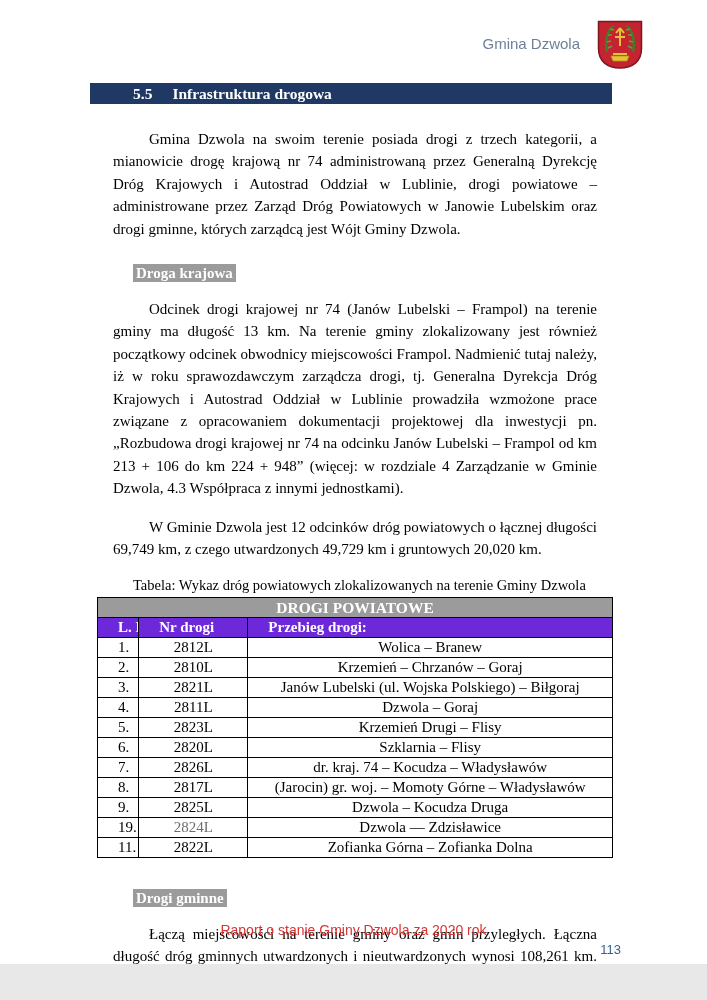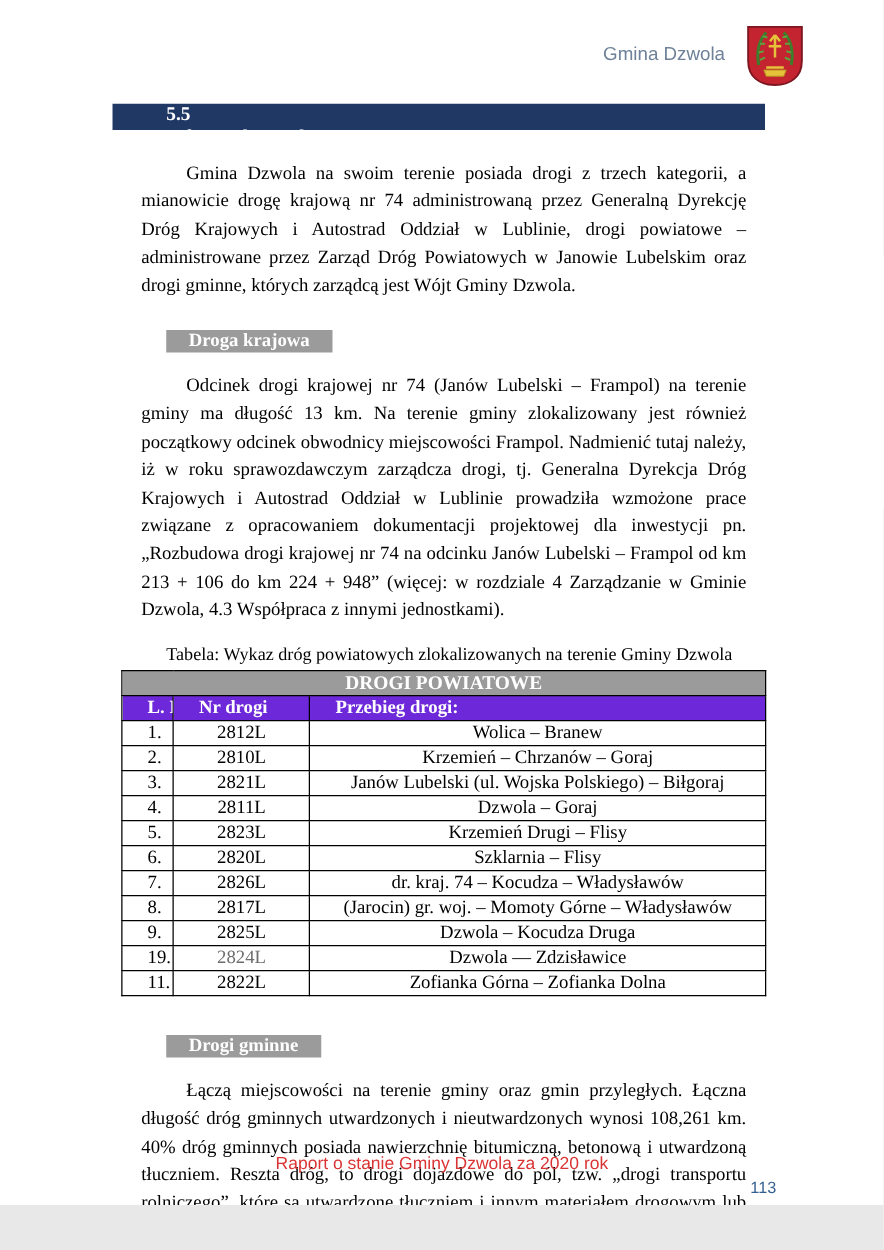--- a/index.html
+++ b/index.html
@@ -12,33 +12,33 @@
   .hdr { position:absolute; top:20px; right:64px; display:flex; align-items:center; gap:17px; }
   .hdr-org {
     font-family:"Liberation Sans", sans-serif; font-size:15px; color:#6e8198;
     padding-bottom:4px;
   }
   .crest { width:46px; height:50px; display:block; }
   
   .section-bar {
     position:absolute; top:83px; left:90px; width:522px; height:21px;
     background:#1f3864; color:#ffffff; font-weight:bold; font-size:15.5px;
-    display:flex; align-items:flex-start; box-sizing:border-box; padding-left:43px;flex-direction:column;
+    display:flex; align-items:center; box-sizing:border-box; padding-left:43px;
   }
   .section-bar .num { margin-right:20px; }
   
   .content { position:absolute; top:112px; left:97px; width:516px; }
   .content p {
     margin:16px; text-align:justify; text-indent:36px;
     font-size:15px; line-height:22.4px;
   }
   .gray-label {
     display:inline-block; margin-left:36px; margin-top:8px;
     background:#9b9b9b; color:#ffffff; font-weight:bold; font-size:15px;
-    line-height:18px; padding:0 18px;
+    line-height:18px; padding:0 3px;
   }
   .tbl-caption { margin:10px 0 3px 36px; font-size:14.5px; }
   table.roads {
     border-collapse:collapse; width:516px; table-layout:fixed;
     font-size:15px;
   }
   table.roads th, table.roads td {
     border:1px solid #000; padding:0 20px; height:19px; line-height:17px;
     overflow:hidden; white-space:nowrap;
   }
@@ -80,20 +80,21 @@
   <div class="section-bar">
     <span class="num">5.5</span>
     <span>Infrastruktura drogowa</span>
   </div>
 
   <div class="content">
     <p>Gmina Dzwola na swoim terenie posiada drogi z trzech kategorii, a mianowicie drogę krajową nr 74 administrowaną przez Generalną Dyrekcję Dróg Krajowych i Autostrad Oddział w Lublinie, drogi powiatowe – administrowane przez Zarząd Dróg Powiatowych w Janowie Lubelskim oraz drogi gminne, których zarządcą jest Wójt Gminy Dzwola.</p>
 
     <span class="gray-label">Droga krajowa</span>
     <p>Odcinek drogi krajowej nr 74 (Janów Lubelski – Frampol) na terenie gminy ma długość 13 km. Na terenie gminy zlokalizowany jest również początkowy odcinek obwodnicy miejscowości Frampol. Nadmienić tutaj należy, iż w roku sprawozdawczym zarządcza drogi, tj. Generalna Dyrekcja Dróg Krajowych i Autostrad Oddział w Lublinie prowadziła wzmożone prace związane z opracowaniem dokumentacji projektowej dla inwestycji pn. „Rozbudowa drogi krajowej nr 74 na odcinku Janów Lubelski – Frampol od km 213 + 106 do km 224 + 948” (więcej: w rozdziale 4 Zarządzanie w Gminie Dzwola, 4.3 Współpraca z innymi jednostkami).</p>
+    <p>W Gminie Dzwola jest 12 odcinków dróg powiatowych o łącznej długości 69,749 km, z czego utwardzonych 49,729 km i gruntowych 20,020 km.</p>
 
     <div class="tbl-caption">Tabela: Wykaz dróg powiatowych zlokalizowanych na terenie Gminy Dzwola</div>
 
     <table class="roads">
       <colgroup>
           <col class="col-lp">
           <col class="col-nr">
           <col class="col-route">
         </colgroup>
       <thead>

